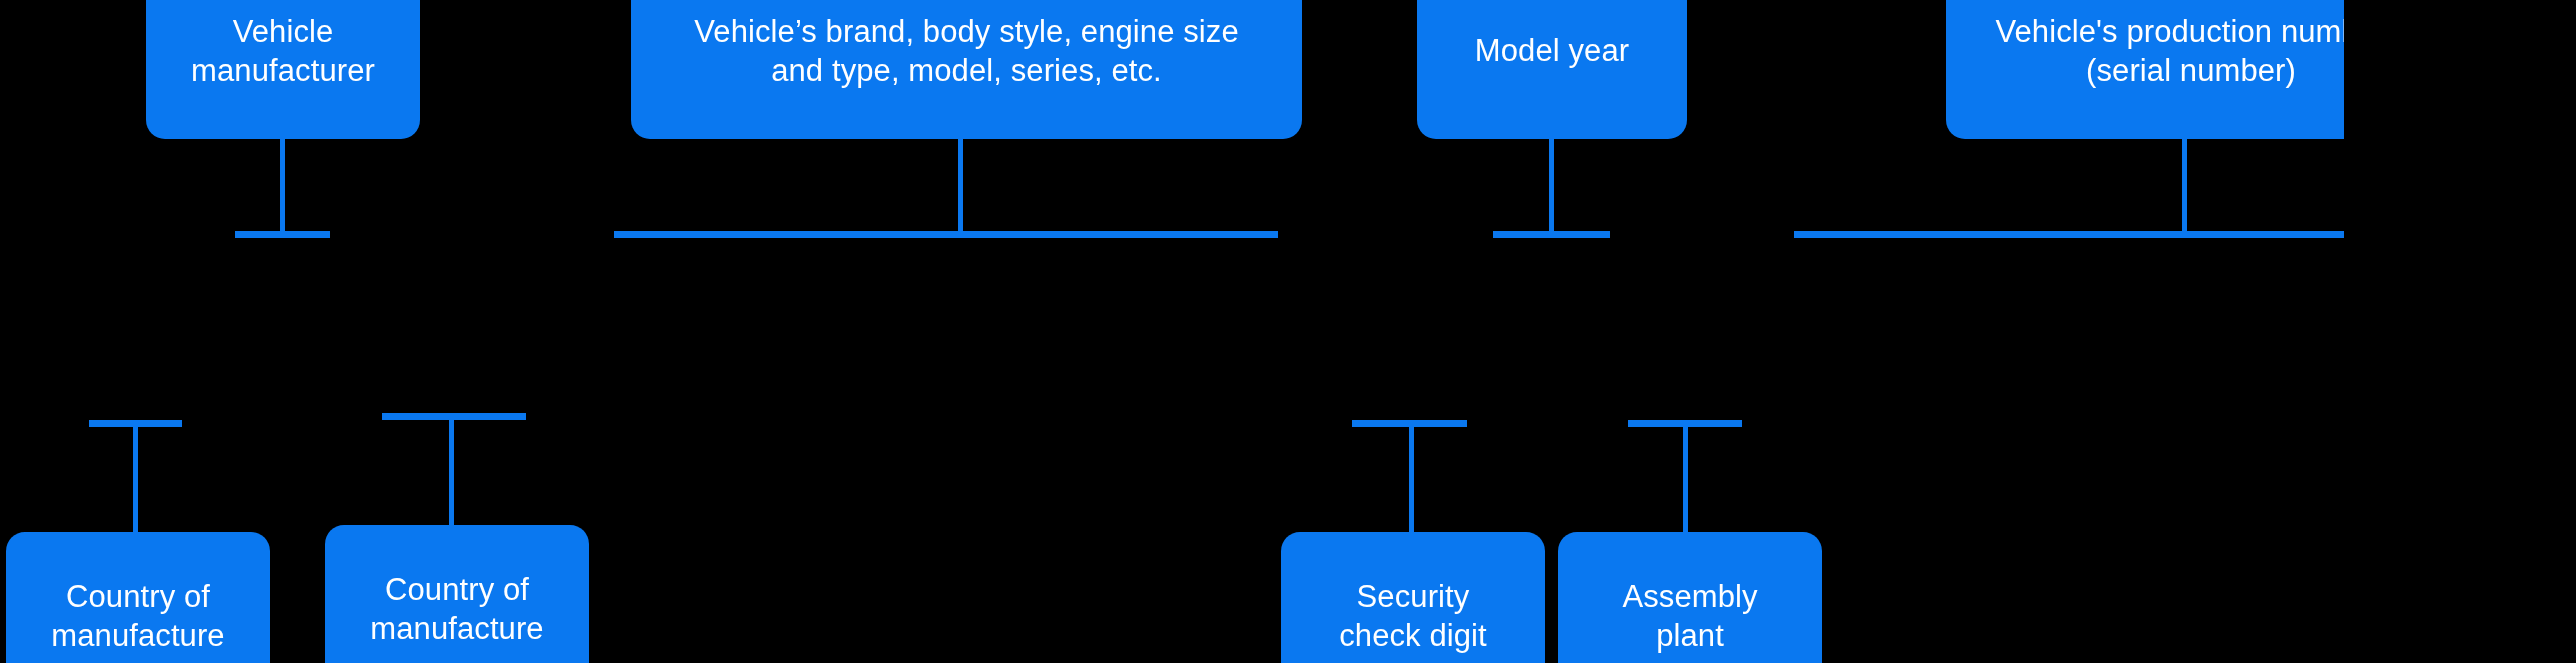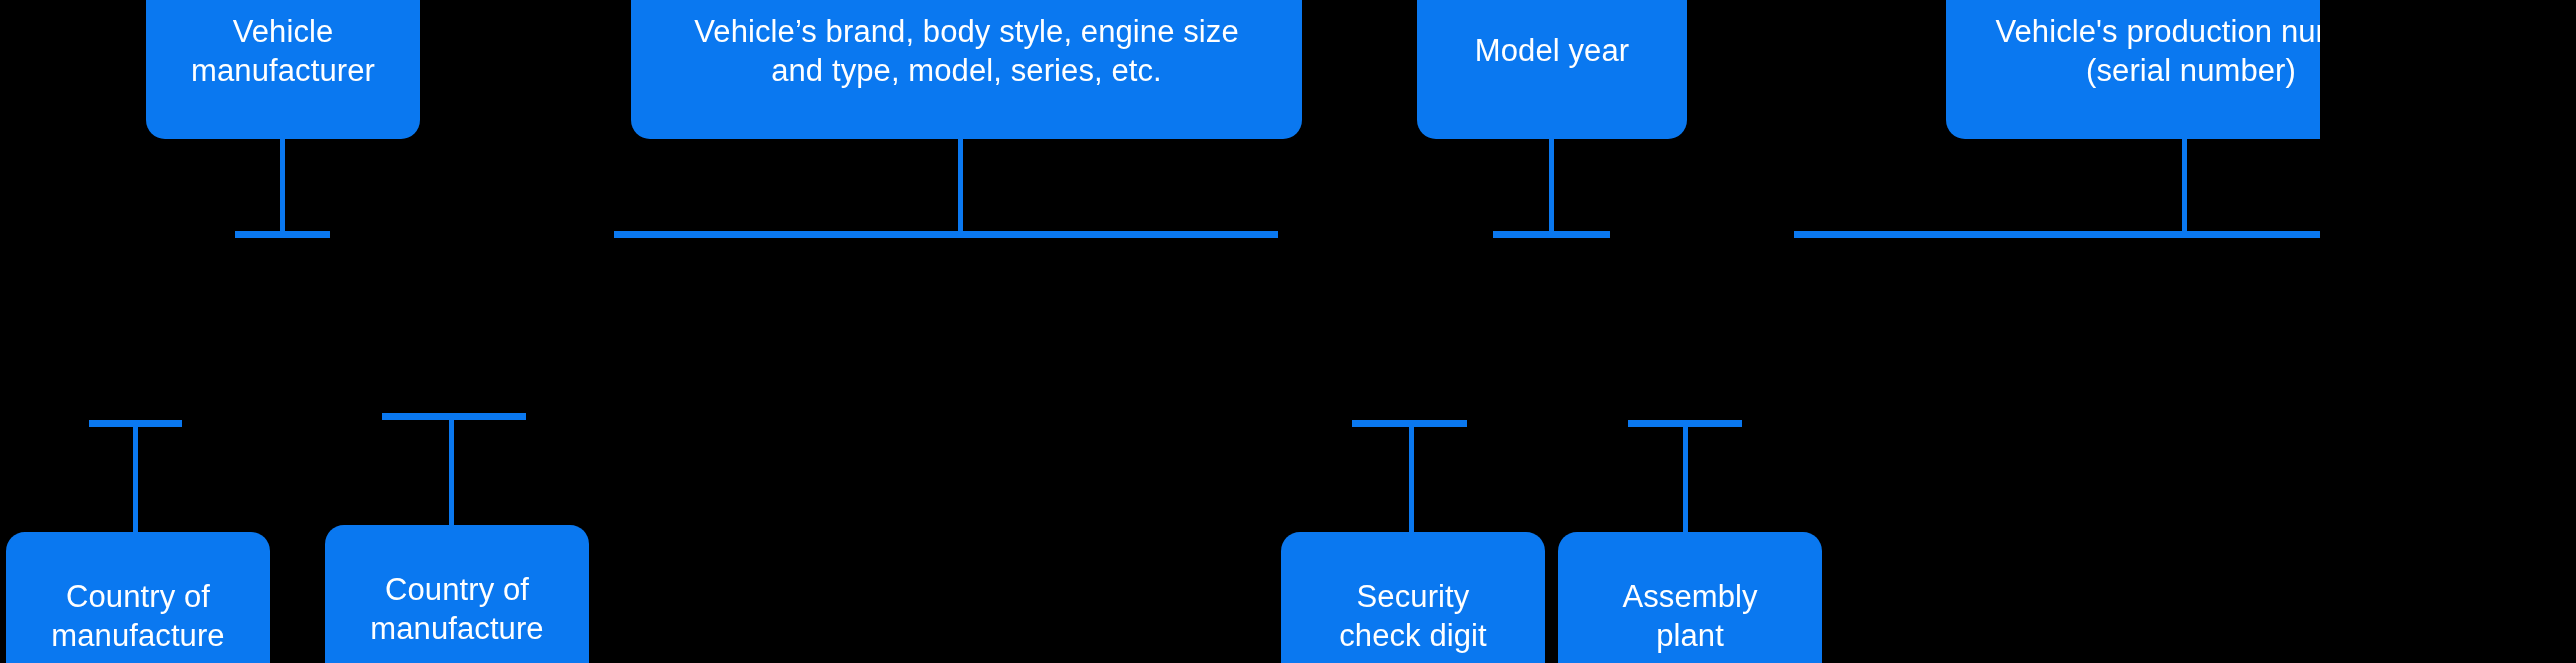--- a/index.html
+++ b/index.html
@@ -41,21 +41,21 @@
   }
   .bar {
     position: absolute;
     background: #0a78f0;
     height: 6.7px;
   }
 </style>
 </head>
 <body>
 
-<div id="stage" style="width: 2320px; height: 663px; background: rgb(0, 0, 0);">
+<div id="stage" style="width: 2320px; height: 663px; background: rgb(0, 0, 0); padding-left: 24px;">
     <div class="stem" style="left: 280px; top: 139px; height: 94px; background: rgb(10, 120, 240);"></div>
     <div class="bar" style="left: 235px; top: 231px; width: 95px; background: rgb(10, 120, 240);"></div>
     <div class="node" style="left: 146px; top: -37px; width: 274px; height: 176px; background: rgb(10, 120, 240); color: rgb(255, 255, 255);">Vehicle
 manufacturer</div>
     <div class="stem" style="left: 958px; top: 139px; height: 94px; background: rgb(10, 120, 240);"></div>
     <div class="bar" style="left: 614px; top: 231px; width: 664px; background: rgb(10, 120, 240);"></div>
     <div class="node" style="left: 631px; top: -37px; width: 671px; height: 176px; background: rgb(10, 120, 240); color: rgb(255, 255, 255);">Vehicle’s brand, body style, engine size
 and type, model, series, etc.</div>
     <div class="stem" style="left: 1549px; top: 139px; height: 94px; background: rgb(10, 120, 240);"></div>
     <div class="bar" style="left: 1493px; top: 231px; width: 117px; background: rgb(10, 120, 240);"></div>

